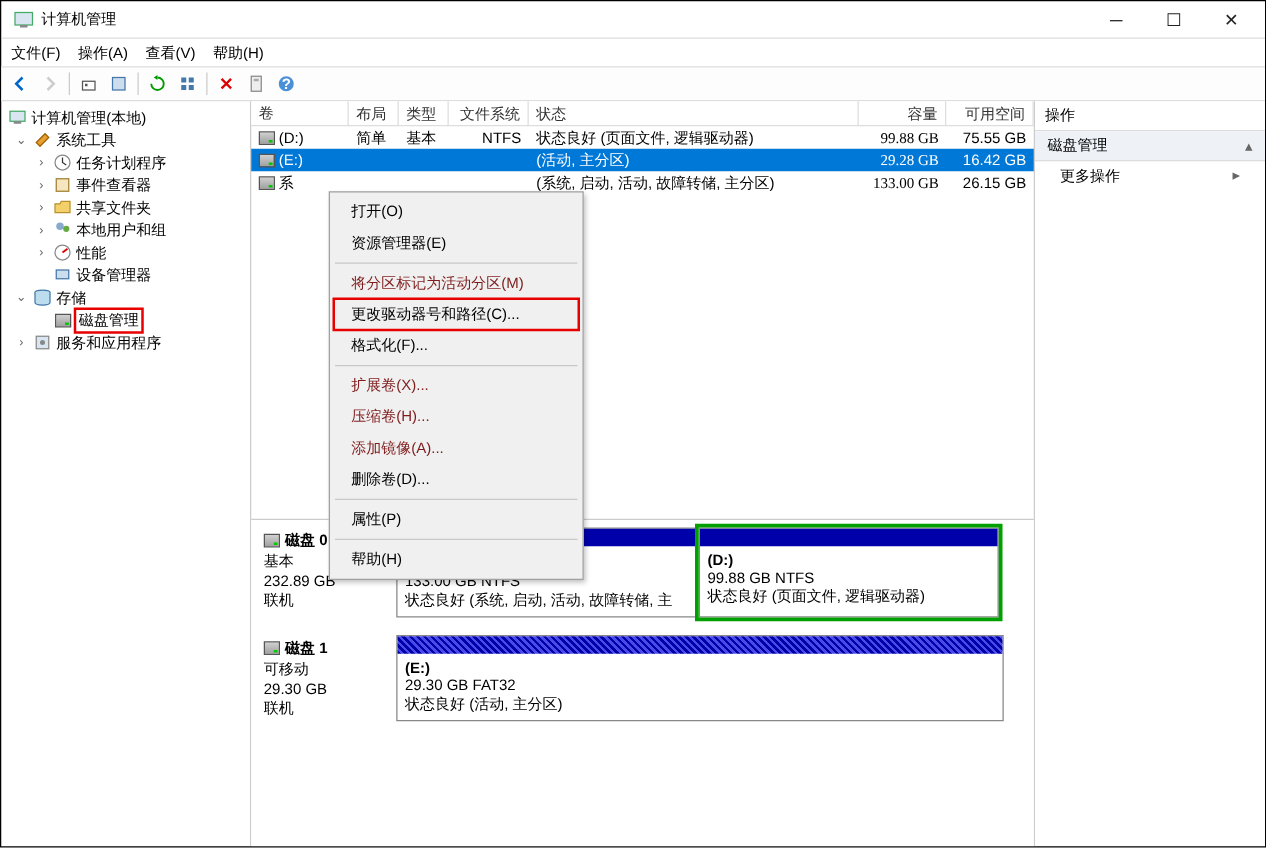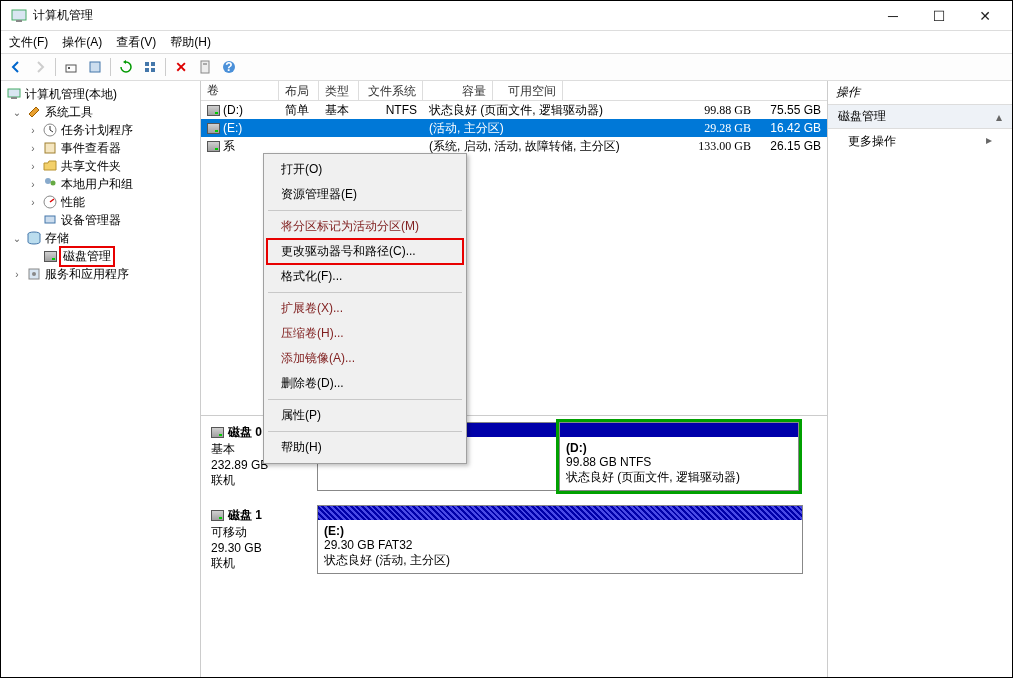--- a/index.html
+++ b/index.html
@@ -38,21 +38,21 @@
 .disk-row { display: flex; margin-bottom: 14px; }
 .disk-info { width: 110px; padding: 2px 4px; }
 .disk-info .dicon { display:inline-block; vertical-align:middle; margin-right:4px;}
 .disk-parts { flex: 1; display: flex; }
 .part { border: 1px solid #888; margin-right: 2px; display:flex; flex-direction:column; }
 .part-head { height: 14px; background: #0000aa; }
 .part-body { padding: 4px 6px; flex:1; }
 .part.hatched .part-head { background: repeating-linear-gradient(45deg,#0000aa,#0000aa 2px,#4a4ae6 2px,#4a4ae6 4px); }
 .part.green { outline: 3px solid #00a000; }
 .actions { width: 184px; padding: 0; }
-.actions-head { background: #fff; border-bottom: 1px solid #ddd; padding: 3px 8px; font-weight: normal; font-style: italic; }
+.actions-head { background: #fff; border-bottom: 1px solid #ddd; padding: 3px 8px; font-weight: normal; }
 .actions-section { background: #eef2f7; padding: 3px 10px; border-bottom:1px solid #ddd; display:flex; justify-content:space-between; align-items:center;}
 .actions-item { padding: 4px 20px; display:flex; justify-content:space-between; align-items:flex-start;}
 .ctx-menu { position: absolute; left: 262px; top: 152px; width: 204px; background: #f0f0f0; border: 1px solid #a0a0a0; box-shadow: 2px 2px 4px rgba(0,0,0,0.25); padding: 3px; z-index: 100; }
 .ctx-item { padding: 4px 14px; cursor: default; }
 .ctx-item.disabled { color: #7f1d1d; }
 .ctx-sep { height: 1px; background: #c8c8c8; margin: 3px 1px; }
 .ctx-item.red-highlight { outline: 2px solid #e80000; outline-offset: -1px;}
 .drive-icon { width:13px; height:11px; background:linear-gradient(#d0d0d0,#a0a0a0); border:1px solid #555; display:inline-block; position:relative;}
 .drive-icon::after{content:"";position:absolute;right:1px;bottom:1px;width:3px;height:2px;background:#0c0;}
 </style>
@@ -242,20 +242,21 @@
     </div>
   </div>
 
   <div class="center">
     <div class="vol-list">
       <div class="vl-head">
         <div class="c-vol">卷</div>
         <div class="c-layout">布局</div>
         <div class="c-type">类型</div>
         <div class="c-fs">文件系统</div>
+        <div class="c-status">状态</div>
         <div class="c-cap">容量</div>
         <div class="c-free">可用空间</div>
       </div>
       <div id="vl-rows">
           <div class="vl-row">
             <div class="c-vol">
               <span class="drive-icon"></span>
               <span>(D:)</span>
             </div>
             <div class="c-layout">简单</div>
@@ -292,20 +293,21 @@
         </div>
       <div style="height:260px"></div>
     </div>
 
     <div class="disk-graph" id="disk-graph">
         <div class="disk-row">
           <div class="disk-info"><span class="dicon drive-icon"></span><b>磁盘 0</b><br>基本<br>232.89 GB<br>联机</div>
           <div class="disk-parts">
             <div class="part" style="width: 240px;">
               <div class="part-head"></div>
+              <div class="part-body"><b>系统  (C:)</b><br>133.00 GB NTFS<br>状态良好 (系统, 启动, 活动, 故障转储, 主</div>
             </div>
             <div class="part green" style="width: 240px;">
               <div class="part-head"></div>
               <div class="part-body"><b>(D:)</b><br>99.88 GB NTFS<br>状态良好 (页面文件, 逻辑驱动器)</div>
             </div>
           </div>
         </div>
         <div class="disk-row">
           <div class="disk-info"><span class="dicon drive-icon"></span><b>磁盘 1</b><br>可移动<br>29.30 GB<br>联机</div>
           <div class="disk-parts">

